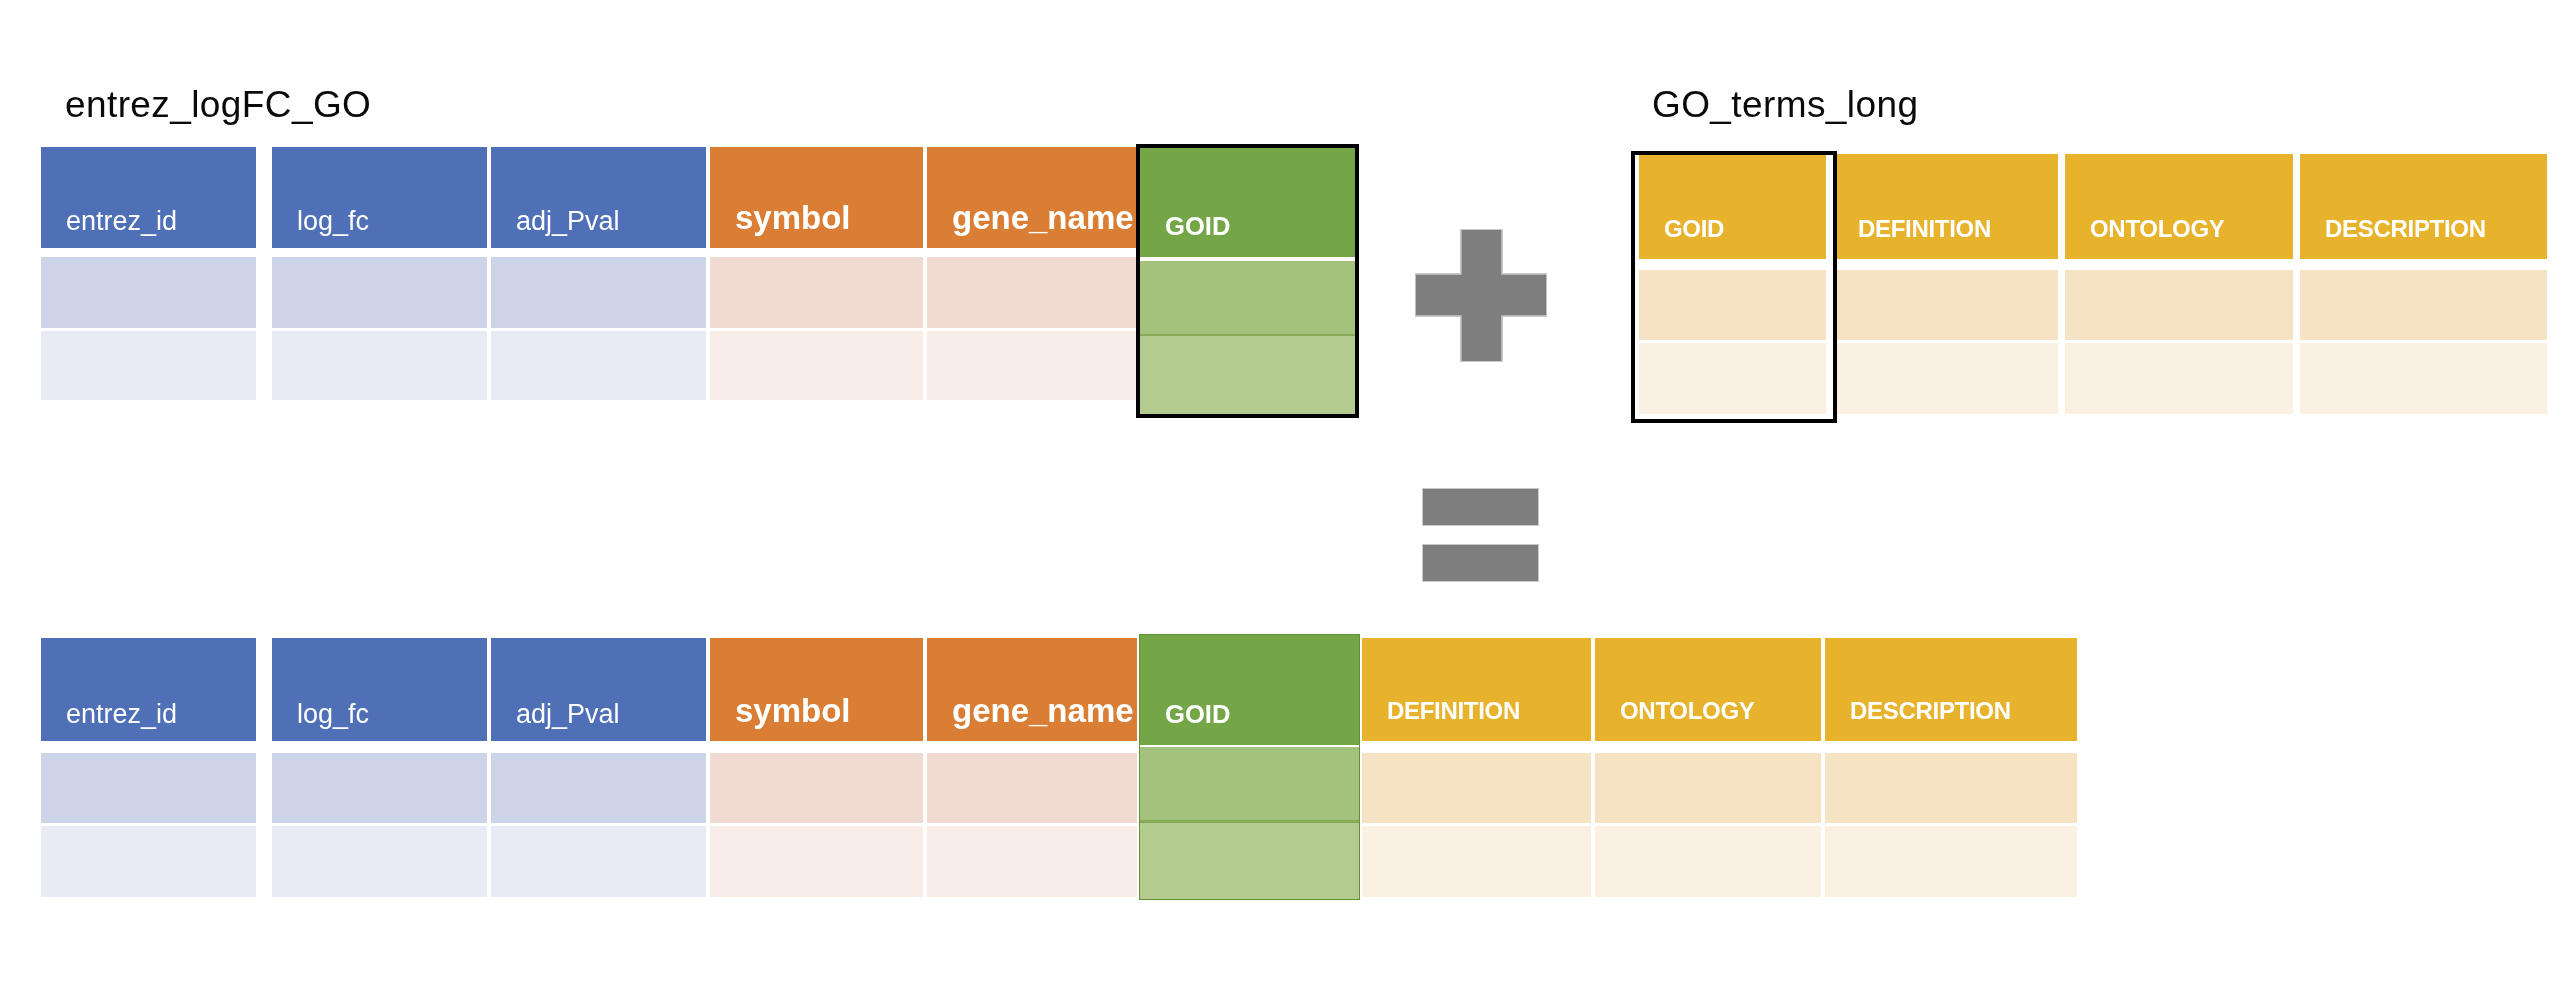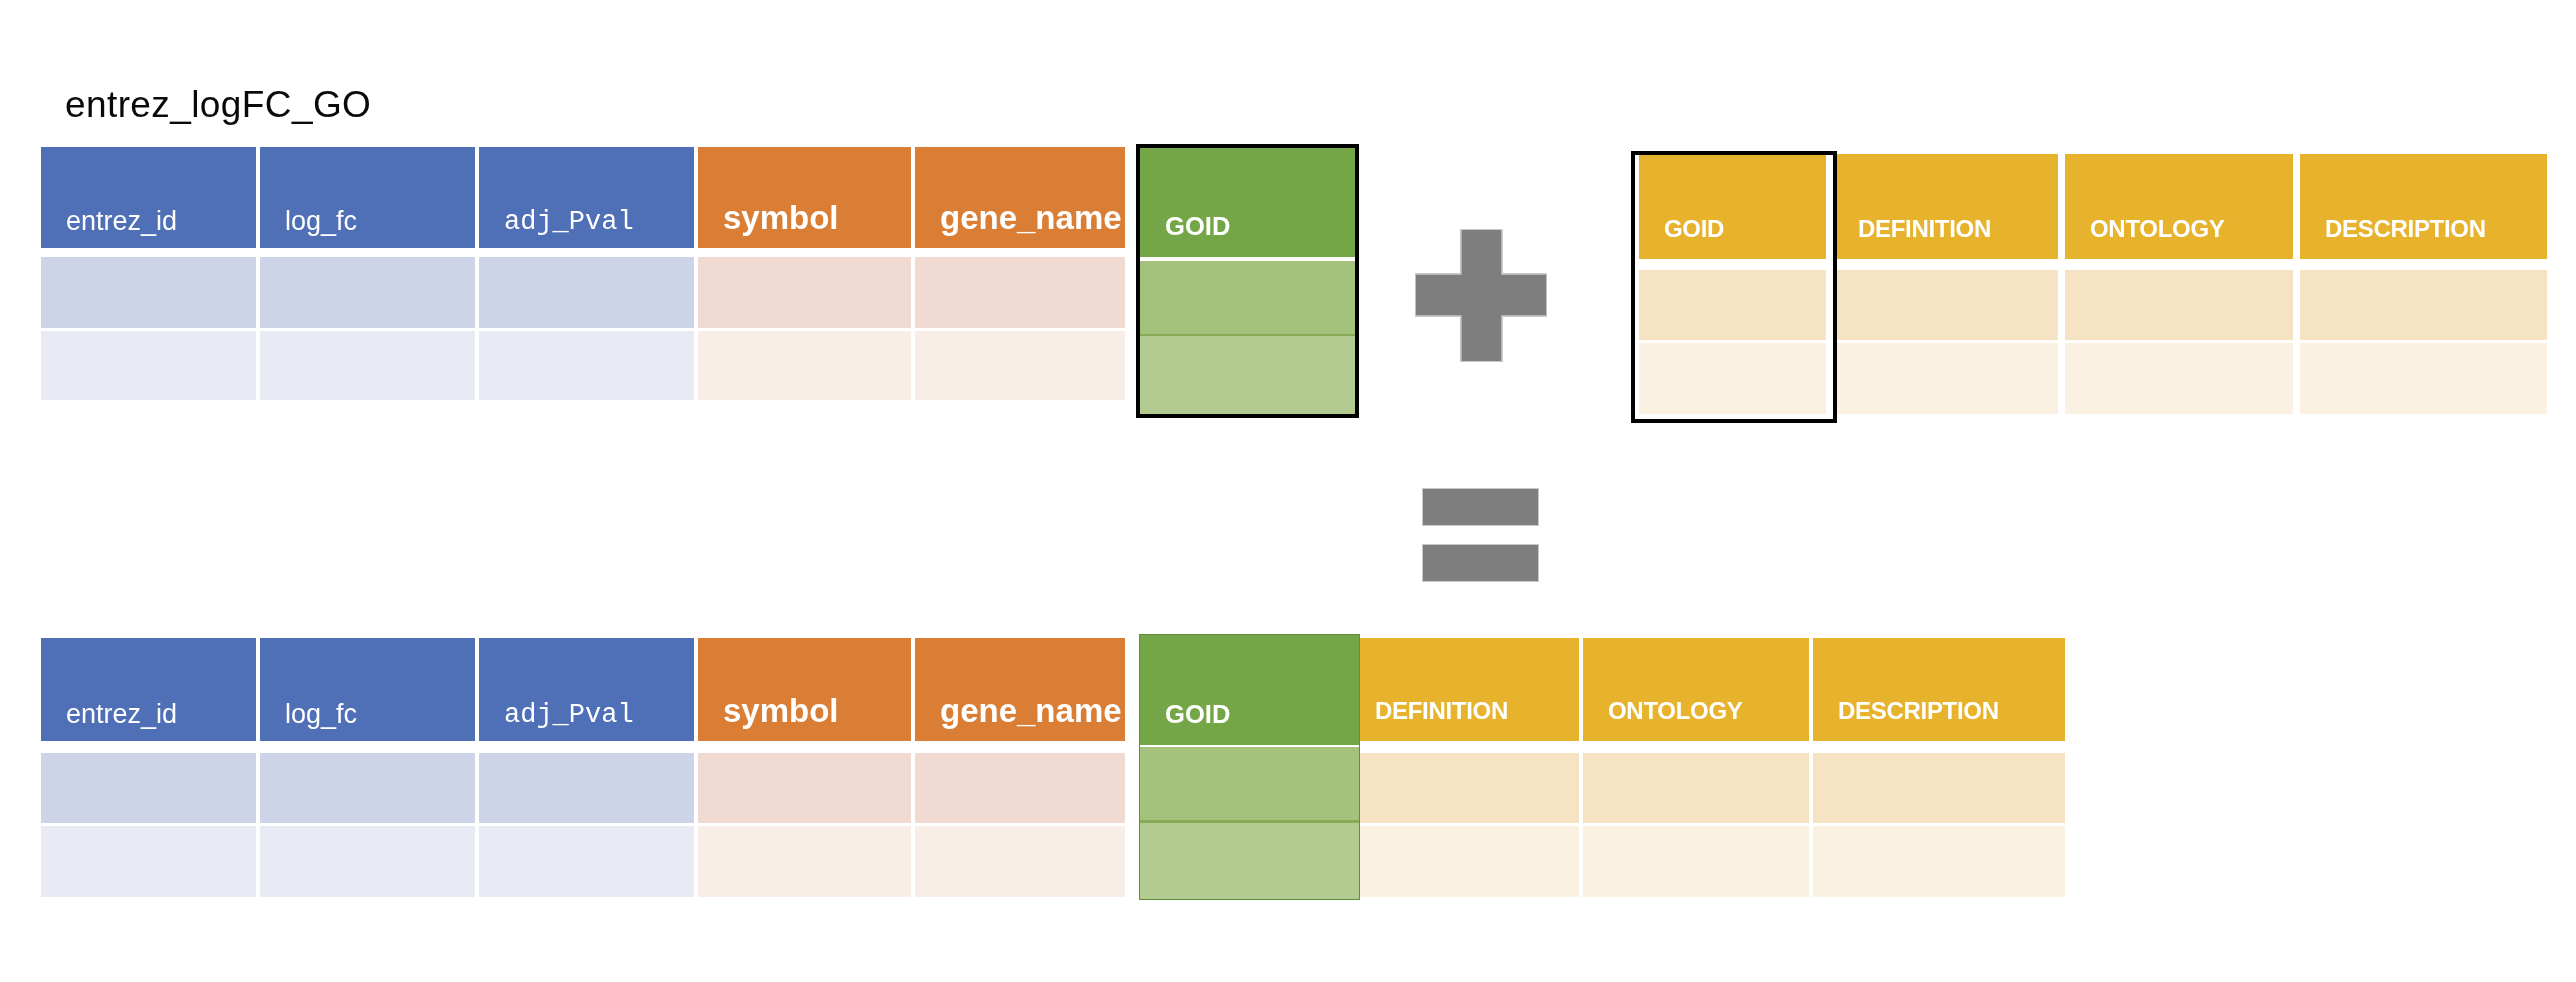--- a/index.html
+++ b/index.html
@@ -28,21 +28,21 @@
   .r2a{height:69px;}
   
   .hdr2{height:105px;margin-bottom:10.6px;}
   .r1b{height:70px;margin-bottom:3.5px;}
   .r2b{height:71px;}
   
   .hdr3{height:103px;margin-bottom:11.5px;}
   .r1c{height:70px;margin-bottom:3.5px;}
   .r2c{height:71px;}
   
-  .w0{width:215px;} .w1{width:215px;} .w2{width:215px;font-family:Liberation Mono, monospace;}
+  .w0{width:215px;} .w1{width:215px;margin-left:12px;} .w2{width:215px;}
   .w3{width:213px;} .w4{width:210px;} .w5{width:217px;}
   .w6{width:229px;} .w7{width:226px;} .w8{width:252px;}
   
   .t2w0{width:187px;} .t2w1{width:225px;} .t2w2{width:228px;} .t2w3{width:247px;}
   .cell{
     display:flex;align-items:flex-end;
     box-sizing:border-box;
     padding:0 5.3px 10.6px 25px;
     color:#ffffff;
     font-size:27px;font-weight:400;
@@ -139,20 +139,21 @@
       <div class="gb-r2"></div>
     </div>
   </div>
 
   <div class="plus">
     <svg width="132" height="133" viewBox="0 0 150 151">
       <polygon points="52,0 99,0 99,51 150,51 150,99 99,99 99,151 52,151 52,99 0,99 0,51 52,51" fill="#7E7E7E" stroke="#C9C9C9" stroke-width="2"></polygon>
     </svg>
   </div>
 
+  <div class="tbl-title" style="left:1652px;top:84px">GO_terms_long</div>
 
   <div class="tbl" style="left:1639px;top:154px">
     <div class="row g8 hdr2">
       <div class="cell hY caps t2w0">GOID</div>
       <div class="cell hY caps t2w1">DEFINITION</div>
       <div class="cell hY caps t2w2">ONTOLOGY</div>
       <div class="cell hY caps t2w3">DESCRIPTION</div>
     </div>
     <div class="row g8 r1b">
       <div class="cell yR1 t2w0"></div>

